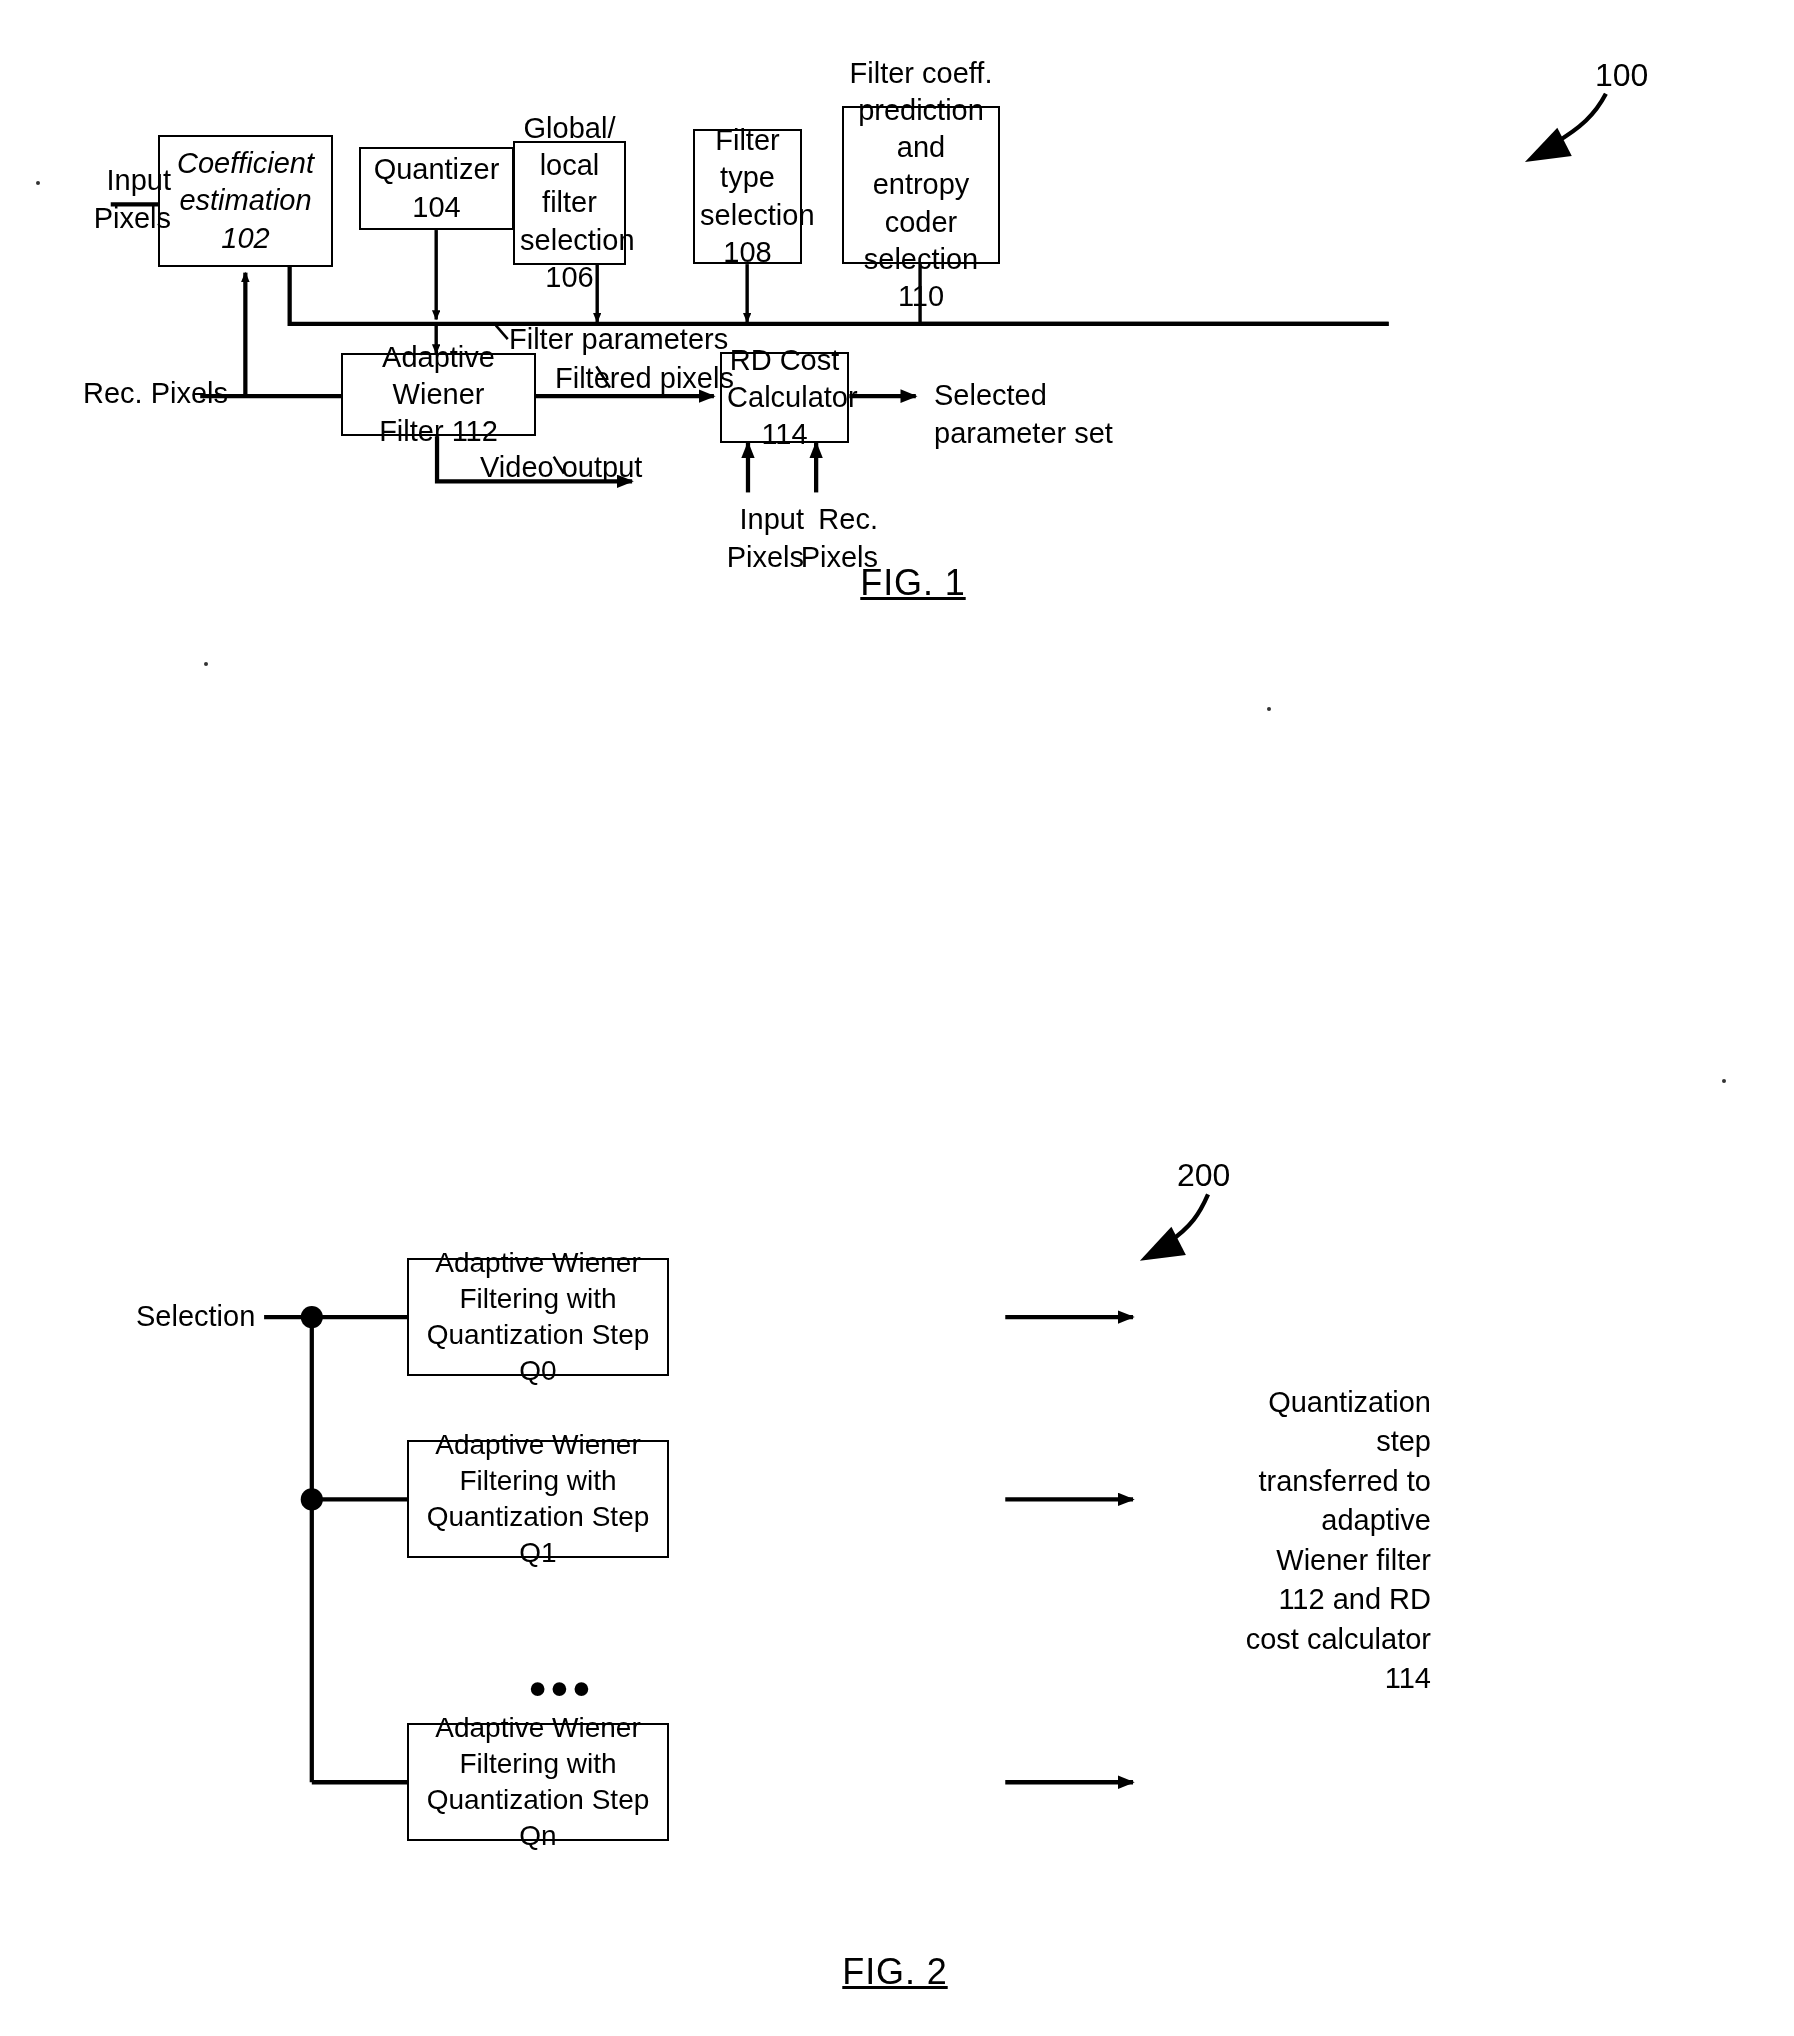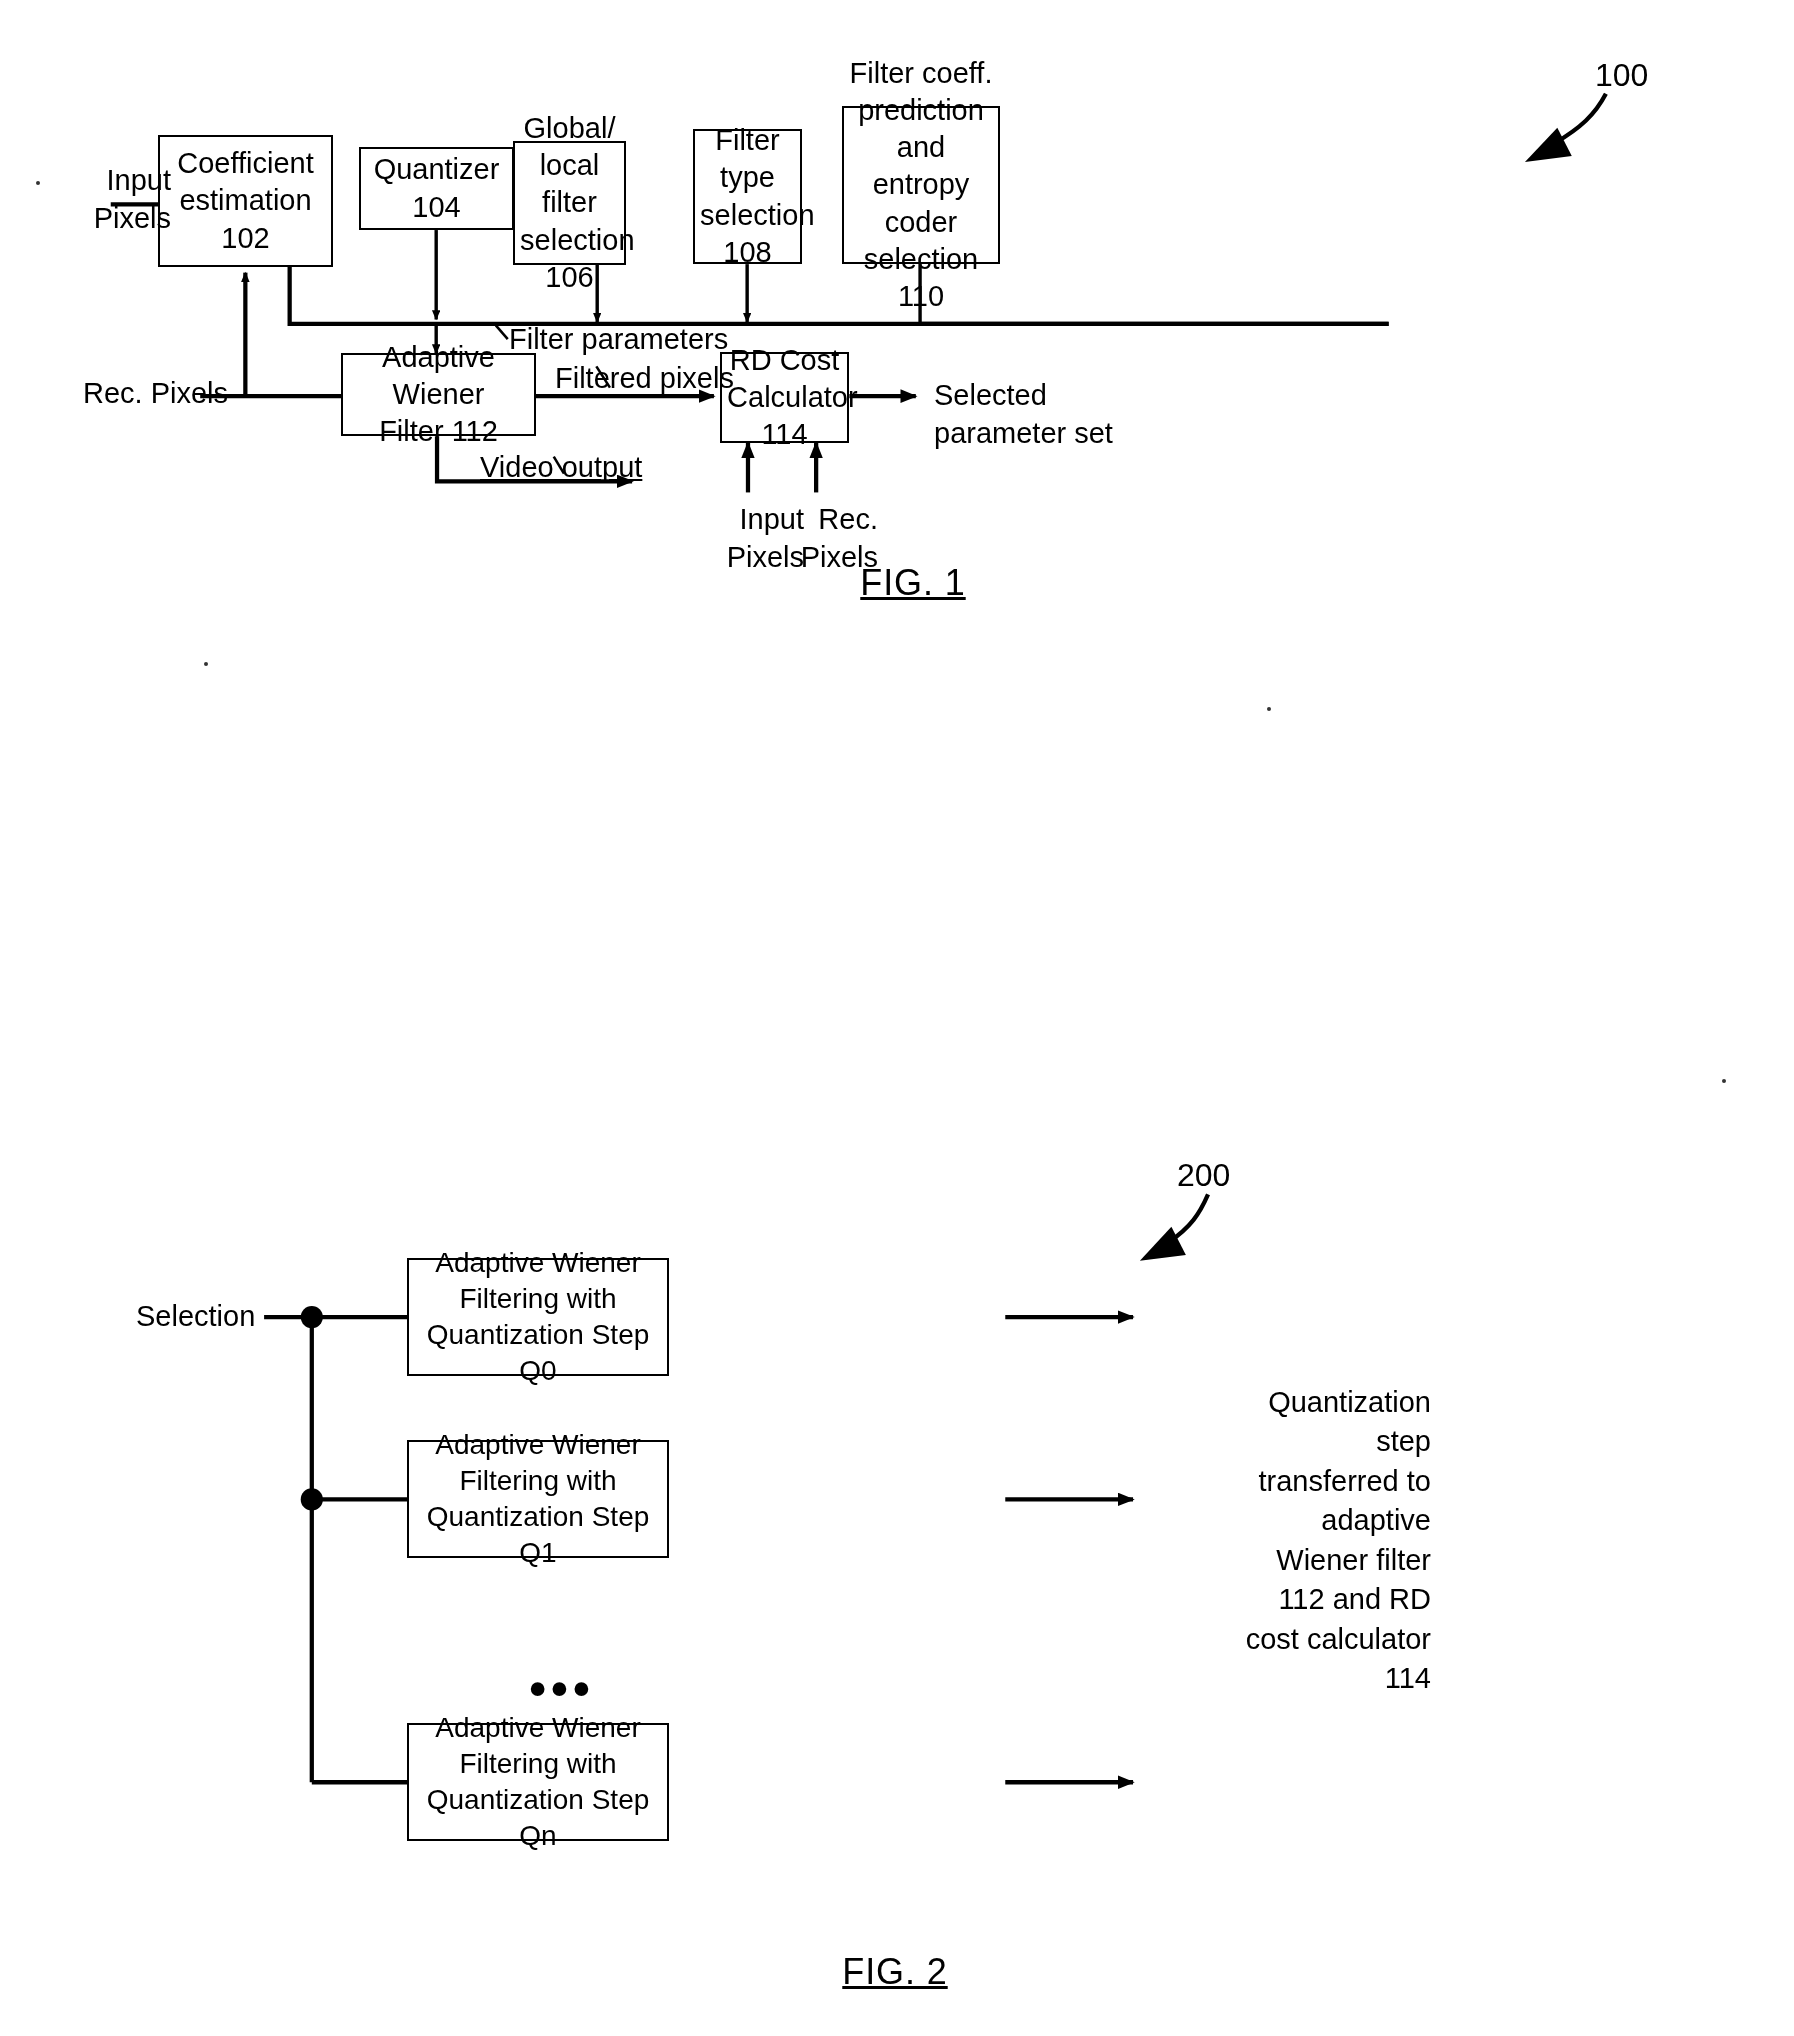--- a/index.html
+++ b/index.html
@@ -144,21 +144,21 @@
     <line x1="1180" y1="1760" x2="1330" y2="1760" stroke="#000" stroke-width="5" marker-end="url(#arrowbig)"></line>
     <line x1="1180" y1="2092" x2="1330" y2="2092" stroke="#000" stroke-width="5" marker-end="url(#arrowbig)"></line>
   </svg>
 
   <div class="speck" style="left:36px; top:181px;"></div>
   <div class="speck" style="left:233px; top:255px;"></div>
   <div class="speck" style="left:204px; top:662px;"></div>
   <div class="speck" style="left:1267px; top:707px;"></div>
   <div class="speck" style="left:1722px; top:1079px;"></div>
 
-  <div class="box" style="left:158px; top:135px; width:175px; height:132px;">
+  <div class="box" style="left:158px; top:135px; width:175px; height:132px;font-style:italic;">
     <span class="line">Coefficient</span>
     <span class="line">estimation 102</span>
   </div>
 
   <div class="box" style="left:359px; top:147px; width:155px; height:83px;">
     <span class="line">Quantizer</span>
     <span class="line">104</span>
   </div>
 
   <div class="box" style="left:513px; top:141px; width:113px; height:124px;">
@@ -196,21 +196,21 @@
 
   <div class="lbl" style="left:47px; top:162px; width:124px;">Input
 Pixels</div>
 
   <div class="lbl left" style="left:83px; top:375px; width:170px;">Rec. Pixels</div>
 
   <div class="lbl left" style="left:509px; top:321px; width:290px;">Filter parameters</div>
 
   <div class="lbl left" style="left:555px; top:360px; width:256px;">Filtered pixels</div>
 
-  <div class="lbl left" style="left:480px; top:449px; width:221px;text-decoration:underline;">Video output</div>
+  <div class="lbl left" style="left:480px; top:449px; width:221px;">Video output</div>
 
   <div class="lbl left" style="left:934px; top:377px; width:290px;">Selected
 parameter set</div>
 
   <div class="lbl" style="left:693px; top:501px; width:111px;">Input
 Pixels</div>
 
   <div class="lbl" style="left:767px; top:501px; width:111px;">Rec.
 Pixels</div>
 

